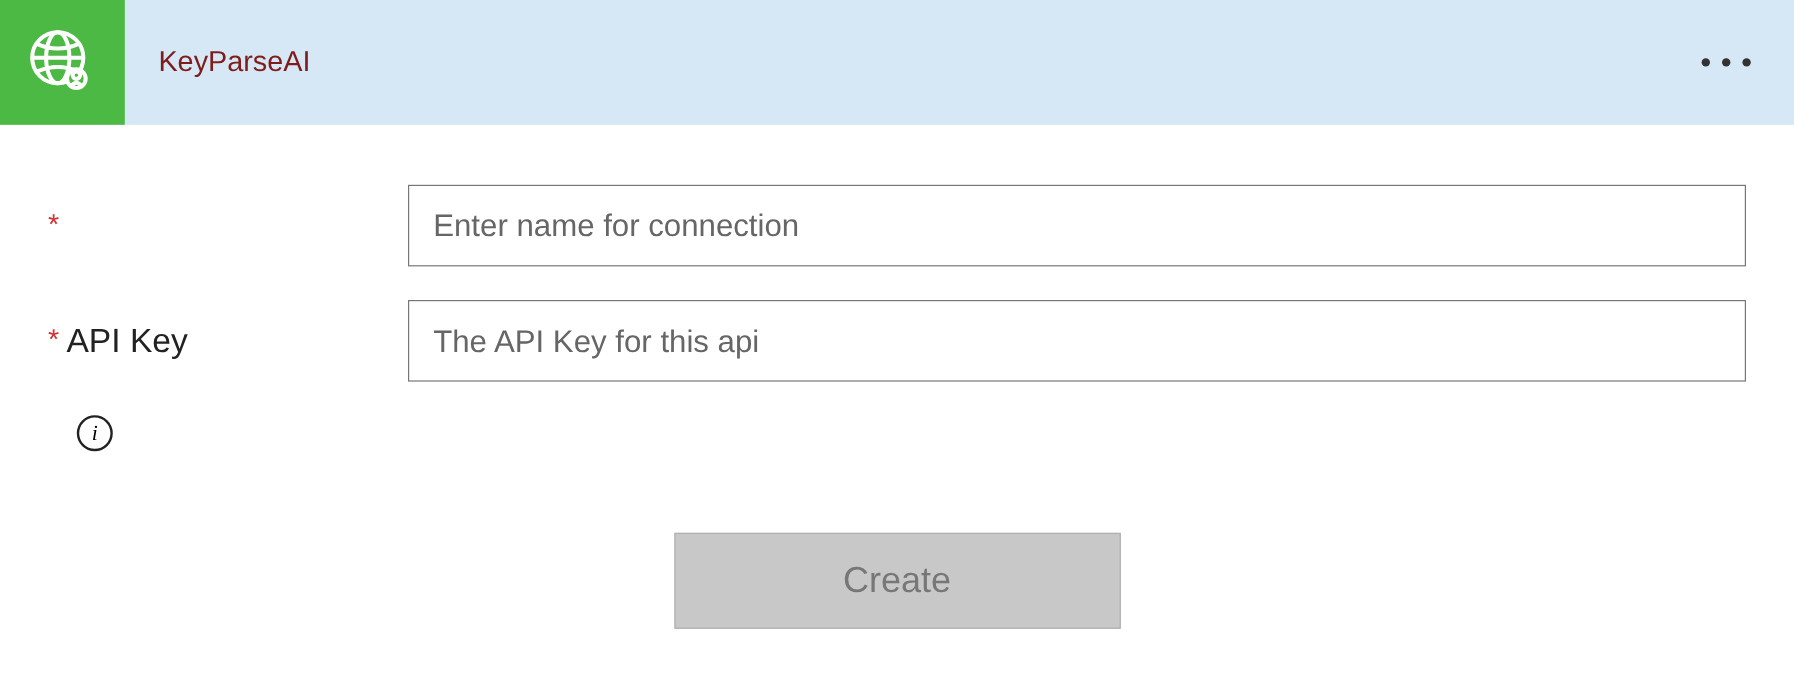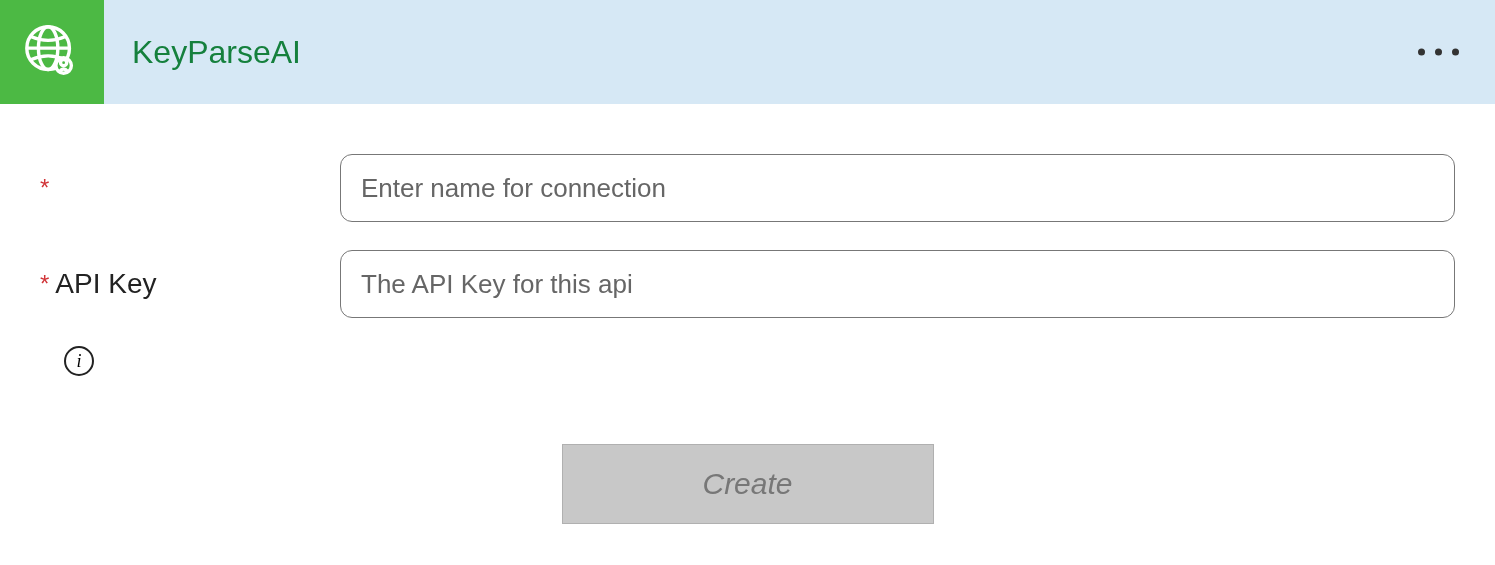--- a/index.html
+++ b/index.html
@@ -21,22 +21,22 @@
       width: 104px;
       height: 104px;
       background: #4cb944;
       display: flex;
       align-items: center;
       justify-content: center;
       flex-shrink: 0;
     }
     .header-icon-box svg { width: 62px; height: 62px; }
     .header-title {
-      font-size: 32px;
-      color: #15803d;
+      font-size: 24px;
+      color: #7f1d1d;
       margin-left: 28px;
       font-weight: 400;
     }
     .header-more {
       position: absolute;
       right: 28px;
       top: 50%;
       transform: translateY(-50%);
       display: flex;
       gap: 10px;
@@ -67,21 +67,21 @@
     .req-asterisk {
       color: #d13438;
       margin-right: 6px;
       font-size: 24px;
     }
     .input-cell { flex: 1; }
     .text-input {
       width: 100%;
       height: 68px;
       border: 1px solid #777;
-      border-radius: 12px;
+      border-radius: 0;
       font-size: 26px;
       padding: 0 20px;
       color: #222;
       outline: none;
       font-family: inherit;
     }
     .text-input::placeholder { color: #666; }
     .info-row {
       padding-left: 24px;
       margin-top: 8px;
@@ -105,21 +105,20 @@
     }
     .create-btn {
       width: 372px;
       height: 80px;
       background: #c8c8c8;
       border: 1px solid #b0b0b0;
       color: #777;
       font-size: 30px;
       font-family: inherit;
       cursor: pointer;
-      font-style: italic;
     }
   </style>
 </head>
 <body>
 
 <div class="header">
   <div class="header-icon-box">
     <svg viewBox="0 0 64 64" fill="none" stroke="#ffffff" stroke-width="3.5">
       <circle cx="28" cy="28" r="22"></circle>
       <ellipse cx="28" cy="28" rx="10" ry="22"></ellipse>

